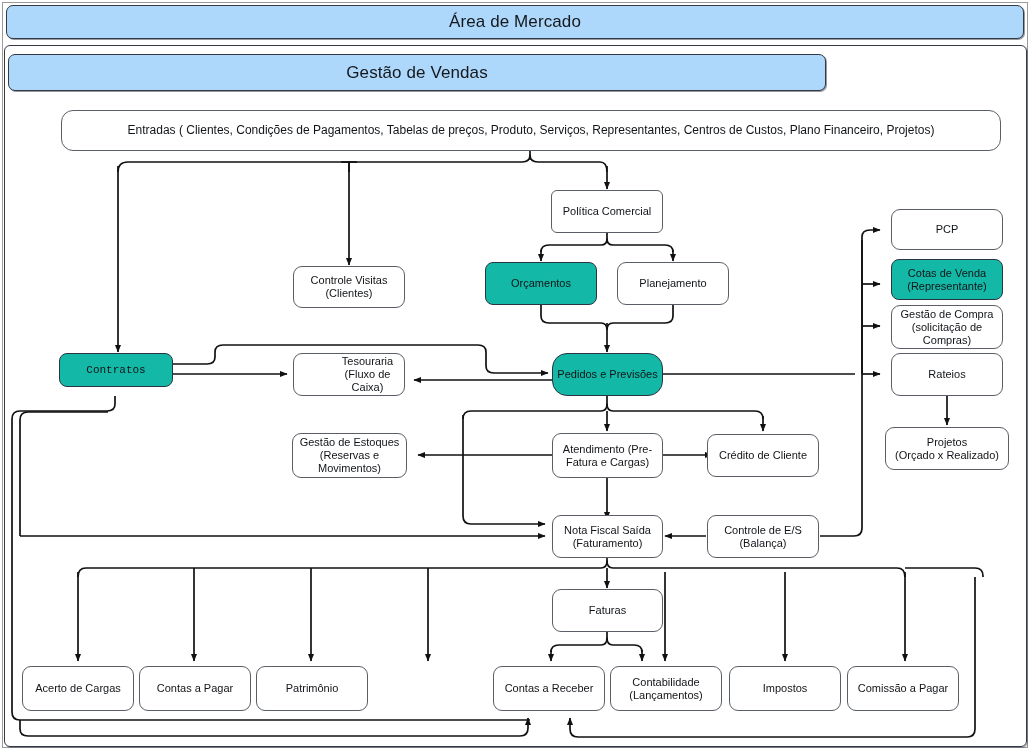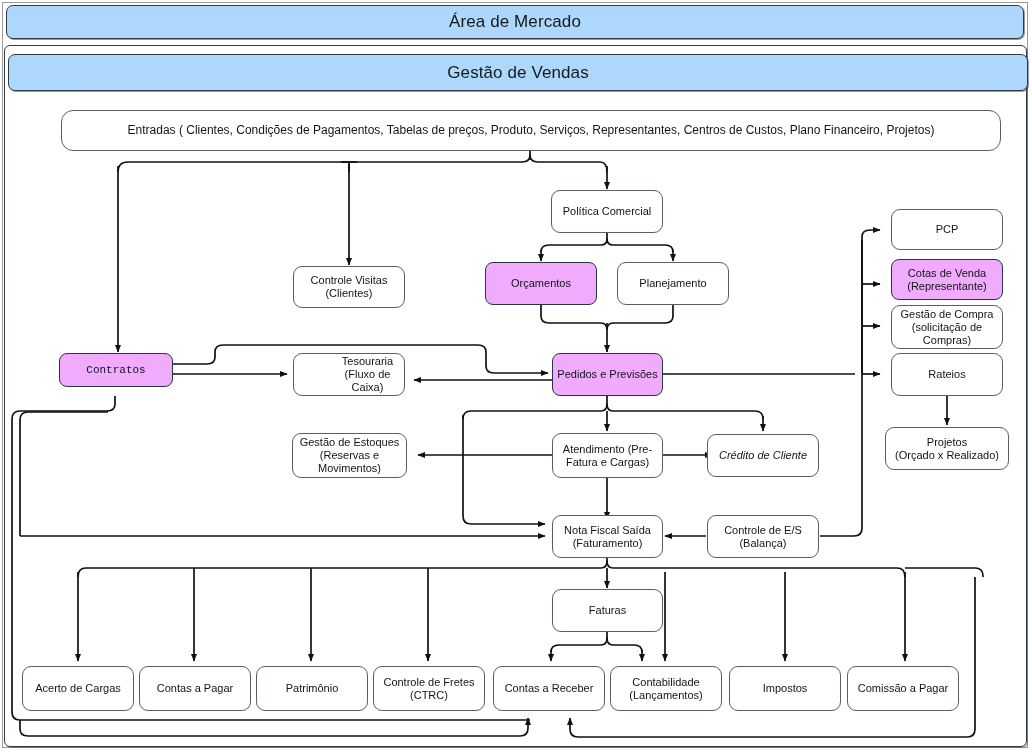--- a/index.html
+++ b/index.html
@@ -26,38 +26,38 @@
   }
 
   svg.wires{position:absolute;left:0;top:0;width:1032px;height:752px;pointer-events:none;}
 
   .node{
     position:absolute;box-sizing:border-box;
     background:#ffffff;border:1px solid #5a5f66;border-radius:9px;
     display:flex;align-items:center;justify-content:center;text-align:center;
     font-size:11px;line-height:13px;color:#111418;padding:2px 4px;
   }
-  .node.blue{background:#f0abfc;border:1px solid #2b3442;border-radius:8px;}
+  .node.blue{background:#14b8a6;border:1px solid #2b3442;border-radius:8px;}
   .node.wide{border-radius:12px;font-size:12px;}
   .node .lbl{display:block;white-space:pre-line;}
 </style>
 </head>
 <body>
 
 <div id="stage">
 
   <div class="outer-frame"></div>
 
   <div class="band" style="left:6px;top:5px;width:1018px;height:34px;">
     <span>Área de Mercado</span>
   </div>
 
   <div class="inner-panel"></div>
 
-  <div class="band" style="left:8px;top:54px;width:1020px;height:37px;">
+  <div class="band" style="left:8px;top:54px;width:818px;height:37px;">
     <span>Gestão de Vendas</span>
   </div>
 
   <svg class="wires" viewBox="0 0 1032 752">
     <defs>
       <marker id="ah" markerWidth="9" markerHeight="9" refX="7.4" refY="3.2" orient="auto" markerUnits="userSpaceOnUse">
         <path d="M0,0 L8,3.2 L0,6.4 z" fill="#111111"></path>
       </marker>
     </defs>
     <g fill="none" stroke="#111111" stroke-width="1.7" stroke-linecap="butt" stroke-linejoin="round">
@@ -142,21 +142,21 @@
       <path d="M20,720 L20,729 Q20,736 28,736 L520,736 Q528,736 528,728 L528,718" marker-end="url(#ah)"></path>
       <path d="M975,577 L975,729 Q975,737 967,737 L578,737 Q570,737 570,729 L570,718" marker-end="url(#ah)"></path>
       <path d="M905,568 L975,568 Q983,568 983,576 L983,577"></path>
     </g>
   </svg>
 
   <div class="node wide" style="left:61px;top:110px;width:940px;height:41px;">
     <span class="lbl">Entradas ( Clientes, Condições de Pagamentos, Tabelas de preços, Produto, Serviços, Representantes, Centros de Custos, Plano Financeiro, Projetos)</span>
   </div>
 
-  <div class="node" style="left:551px;top:190px;width:112px;height:43px;">
+  <div class="node" style="left:551px;top:190px;width:112px;height:43px;border-radius:6px;">
     <span class="lbl">Política Comercial</span>
   </div>
 
   <div class="node" style="left:293px;top:266px;width:112px;height:42px;">
     <span class="lbl">Controle Visitas
 (Clientes)</span>
   </div>
 
   <div class="node blue" style="left:485px;top:262px;width:112px;height:43px;">
     <span class="lbl">Orçamentos</span>
@@ -168,21 +168,21 @@
 
   <div class="node blue" style="left:59px;top:353px;width:114px;height:34px;font-family:Liberation Mono, monospace;">
     <span class="lbl">Contratos</span>
   </div>
 
   <div class="node" style="left:293px;top:353px;width:112px;height:43px;padding-left:41px;">
     <span class="lbl">Tesouraria
 (Fluxo de Caixa)</span>
   </div>
 
-  <div class="node blue" style="left:552px;top:353px;width:111px;height:43px;">
+  <div class="node blue" style="left:552px;top:353px;width:111px;height:43px;border-radius:15px;">
     <span class="lbl">Pedidos e Previsões</span>
   </div>
 
   <div class="node" style="left:891px;top:209px;width:112px;height:41px;">
     <span class="lbl">PCP</span>
   </div>
 
   <div class="node blue" style="left:891px;top:259px;width:112px;height:41px;">
     <span class="lbl">Cotas de Venda
 (Representante)</span>
@@ -207,21 +207,21 @@
     <span class="lbl">Gestão de Estoques
 (Reservas e
 Movimentos)</span>
   </div>
 
   <div class="node" style="left:552px;top:433px;width:111px;height:45px;">
     <span class="lbl">Atendimento (Pre-
 Fatura e Cargas)</span>
   </div>
 
-  <div class="node" style="left:707px;top:434px;width:112px;height:43px;font-style:italic;">
+  <div class="node" style="left:707px;top:434px;width:112px;height:43px;">
     <span class="lbl">Crédito de Cliente</span>
   </div>
 
   <div class="node" style="left:552px;top:515px;width:111px;height:43px;">
     <span class="lbl">Nota Fiscal Saída
 (Faturamento)</span>
   </div>
 
   <div class="node" style="left:707px;top:515px;width:112px;height:43px;">
     <span class="lbl">Controle de E/S
@@ -237,24 +237,20 @@
   </div>
 
   <div class="node" style="left:139px;top:666px;width:112px;height:45px;">
     <span class="lbl">Contas a Pagar</span>
   </div>
 
   <div class="node" style="left:256px;top:666px;width:112px;height:45px;border-radius:9px;">
     <span class="lbl">Patrimônio</span>
   </div>
 
-  <div class="node" style="left:373px;top:666px;width:112px;height:45px;">
-    <span class="lbl">Controle de Fretes
-(CTRC)</span>
-  </div>
 
   <div class="node" style="left:493px;top:666px;width:112px;height:45px;">
     <span class="lbl">Contas a Receber</span>
   </div>
 
   <div class="node" style="left:610px;top:666px;width:112px;height:45px;">
     <span class="lbl">Contabilidade
 (Lançamentos)</span>
   </div>
 

